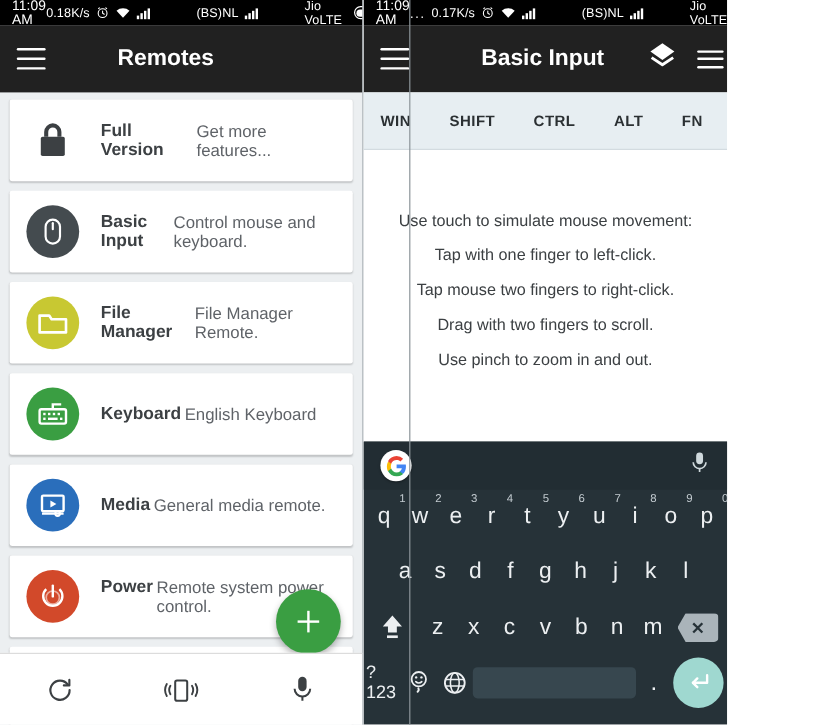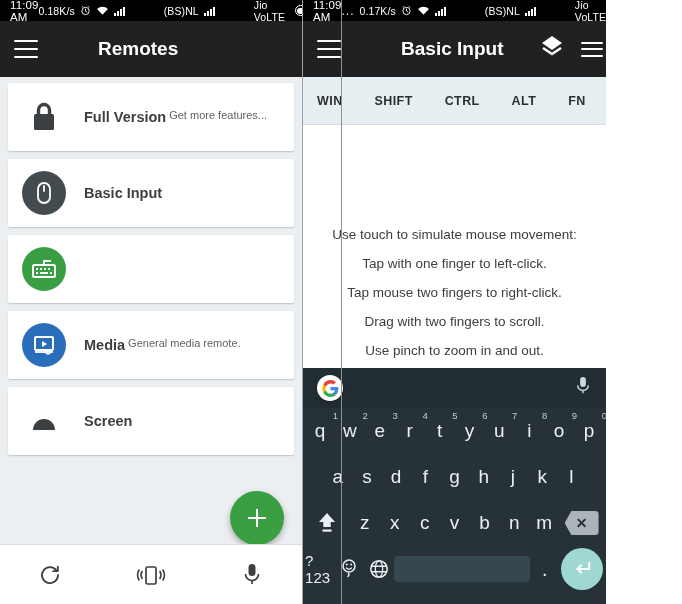--- a/index.html
+++ b/index.html
@@ -113,21 +113,21 @@
   .card-icon {
     width: 44px; height: 44px;
     flex: 0 0 44px;
     border-radius: 50%;
     display: flex; align-items: center; justify-content: center;
     margin-right: 18px;
   }
   .card-icon.plain { background: transparent; }
   .card-text { display: flex; flex-direction: row; gap: 3px; min-width: 0; }
   .card-title { font-size: 14.5px; font-weight: bold; color: #3c4043; }
-  .card-sub { font-size: 11px; color: #5f6368; }
+  .card-sub { font-size: 14px; color: #5f6368; }
 
   
   .fab {
     position: absolute;
     right: 18px; bottom: 59px;
     width: 54px; height: 54px;
     border-radius: 50%;
     background: #3a9e42;
     display: flex; align-items: center; justify-content: center;
     box-shadow: 0 3px 6px rgba(0,0,0,.3);
@@ -175,21 +175,21 @@
     white-space: nowrap;
   }
   .modkey.last { margin-right: 0; margin-left: auto; font-weight: normal; font-size: 14px; color: #4a5055; letter-spacing: 2px; }
 
   .touchpad {
     position: absolute;
     top: 125px; left: 0; right: 0; bottom: 236px;
     display: flex;
     flex-direction: column;
     align-items: center;
-    justify-content: flex-end;
+    justify-content: center;
     gap: 14px;
     background: #ffffff;
     padding-bottom: 10px;
   }
   .tp-line { font-size: 13.5px; color: #3c4043; text-align: center; }
 
   
   .keyboard {
     position: absolute;
     left: 0; right: 0; bottom: 0;
@@ -343,57 +343,86 @@
 
       <div class="card">
         <div class="card-icon" style="background:#444b4f">
           <svg width="22" height="26" viewBox="0 0 22 26">
             <rect x="5" y="3" width="12" height="20" rx="6" fill="none" stroke="#fff" stroke-width="1.8"></rect>
             <path d="M11 6v5" stroke="#fff" stroke-width="1.8" stroke-linecap="round"></path>
           </svg>
         </div>
         <div class="card-text">
           <div class="card-title">Basic Input</div>
-        </div>
-      </div>
-
+          <div class="card-sub">Control mouse and keyboard.</div>
+        </div>
+      </div>
+
+      <div class="card">
+        <div class="card-icon" style="background:#c8c832">
+          <svg width="26" height="22" viewBox="0 0 26 22">
+            <path d="M2 5h8l2 3h12v11H2z" fill="none" stroke="#fff" stroke-width="2.2" stroke-linejoin="round"></path>
+          </svg>
+        </div>
+        <div class="card-text">
+          <div class="card-title">File Manager</div>
+          <div class="card-sub">File Manager Remote.</div>
+        </div>
+      </div>
 
       <div class="card">
         <div class="card-icon" style="background:#3a9e42">
           <svg width="26" height="22" viewBox="0 0 26 22">
             <rect x="2" y="7" width="22" height="12" rx="1.5" fill="none" stroke="#fff" stroke-width="2"></rect>
             <path d="M13 7V3h7" fill="none" stroke="#fff" stroke-width="2"></path>
             <g fill="#fff">
                 <rect x="5" y="10" width="2" height="2"></rect>
                 <rect x="9" y="10" width="2" height="2"></rect>
                 <rect x="13" y="10" width="2" height="2"></rect>
                 <rect x="17" y="10" width="2" height="2"></rect>
                 <rect x="5" y="14" width="2" height="2"></rect>
                 <rect x="9" y="14" width="8" height="2"></rect>
                 <rect x="19" y="14" width="2" height="2"></rect>
               </g>
           </svg>
         </div>
+        <div class="card-text">
+          <div class="card-title">Keyboard</div>
+          <div class="card-sub">English Keyboard</div>
+        </div>
       </div>
 
       <div class="card">
         <div class="card-icon" style="background:#2a6ebb">
           <svg width="26" height="24" viewBox="0 0 26 24">
             <rect x="4" y="4" width="18" height="13" rx="1" fill="none" stroke="#fff" stroke-width="2"></rect>
             <path d="M11 8l5 3-5 3z" fill="#fff"></path>
             <path d="M4 19h18" stroke="#fff" stroke-width="1.8"></path>
             <circle cx="17" cy="19" r="2" fill="none" stroke="#fff" stroke-width="1.6"></circle>
           </svg>
         </div>
         <div class="card-text">
           <div class="card-title">Media</div>
           <div class="card-sub">General media remote.</div>
         </div>
       </div>
 
+      <div class="card">
+        <div class="card-icon" style="background:#d2492a">
+          <svg width="26" height="26" viewBox="0 0 26 26">
+            <path d="M7.5 7a8 8 0 1 0 11 0" fill="none" stroke="#fff" stroke-width="2"></path>
+            <path d="M13 4v9" stroke="#fff" stroke-width="2" stroke-linecap="round"></path>
+            <circle cx="13" cy="14" r="5.5" fill="none" stroke="#fff" stroke-width="1.4" opacity=".55"></circle>
+          </svg>
+        </div>
+        <div class="card-text">
+          <div class="card-title">Power</div>
+          <div class="card-sub">Remote system power control.</div>
+        </div>
+      </div>
 
       <div class="card">
         <div class="card-icon plain">
           <svg width="30" height="26" viewBox="0 0 30 26">
             <path d="M4 22a11 11 0 0 1 22 0z" fill="#3c4043"></path>
           </svg>
         </div>
         <div class="card-text">
           <div class="card-title">Screen</div>
         </div>

